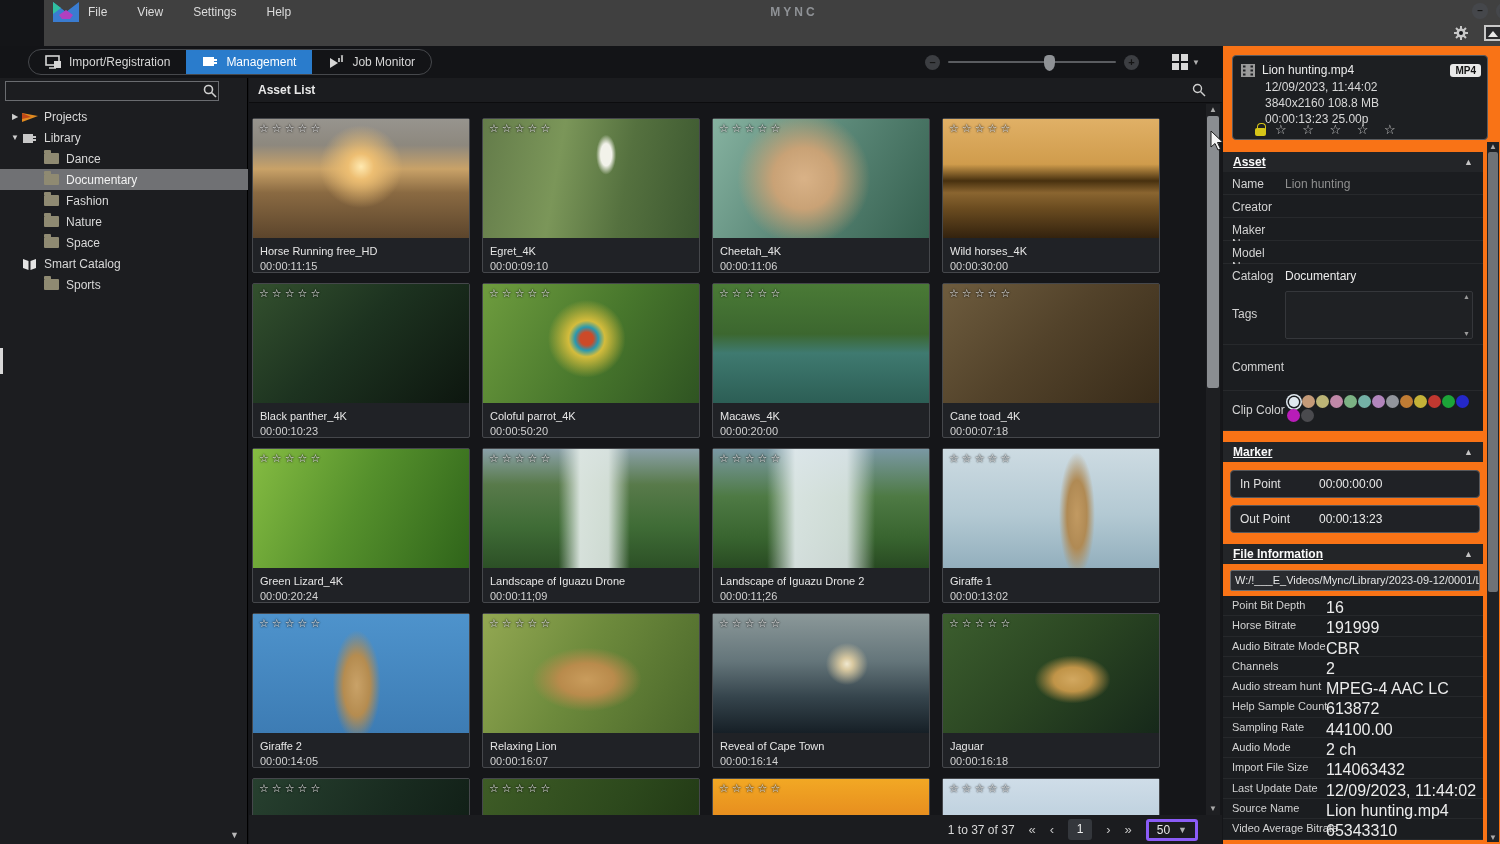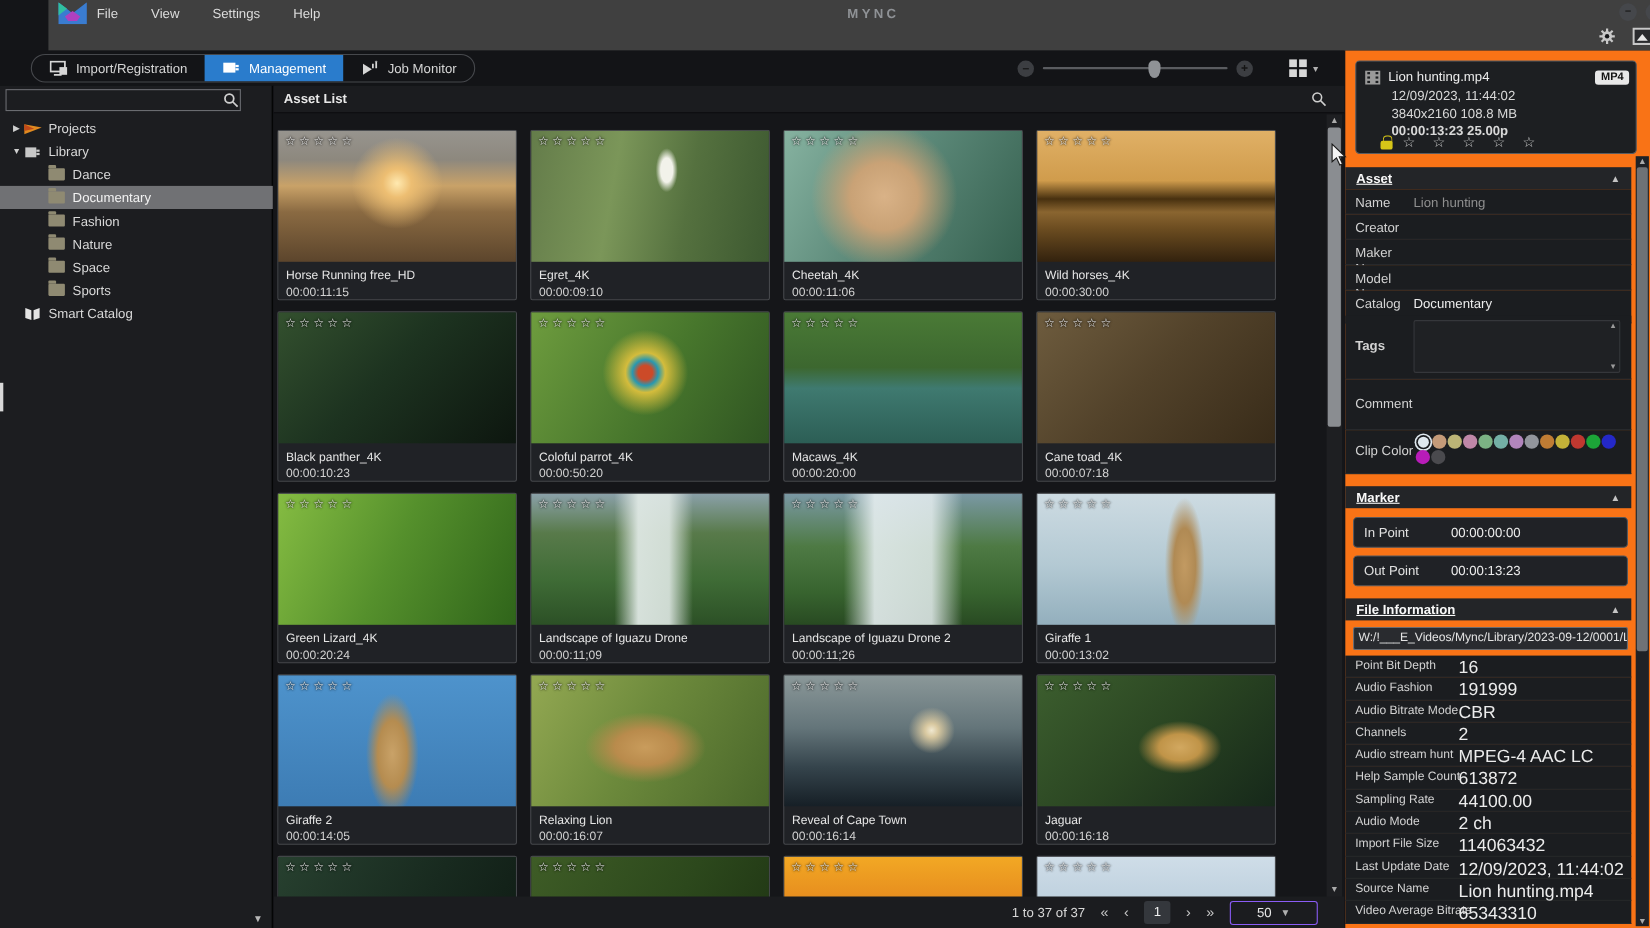--- a/index.html
+++ b/index.html
@@ -79,22 +79,22 @@
   #main-scroll .arr { position:absolute; left:0; width:14px; text-align:center; font-size:8px; color:#aaa; }
   #main-thumb { position:absolute; left:1px; top:12px; width:12px; height:272px; background:#8a8d91; border-radius:2px; }
 
   
   #pagination { position:absolute; left:0; bottom:0; width:973px; height:29px; background:#1b1c1f;
     display:flex; align-items:center; justify-content:flex-end; gap:14px; padding-right:24px; font-size:12px; }
   .pg-range { color:#d8d8d8; }
   .pg-btn { color:#c4c4c4; font-size:13px; }
   .pg-page { width:24px; height:21px; background:#34373c; border-radius:3px; text-align:center;
     line-height:21px; color:#f0f0f0; }
-  .pg-size { display:flex; align-items:center; gap:8px; border:1px solid #8b5cf6; border-radius:3px;
-    height:22px; padding:0 24px; color:#e6e6e6; }
+  .pg-size { display:flex; align-items:center; gap:8px; border:3px solid #8b5cf6; border-radius:3px;
+    height:22px; padding:0 8px; color:#e6e6e6; }
   .pg-size .dd-arrow{ font-size:9px; }
 
   
   #inspector { position:absolute; left:1223px; top:46px; width:277px; height:798px; background:#f97316; }
   #file-card { position:absolute; left:9px; top:9px; width:256px; height:85px; background:#1d1f22;
     border:1px solid #5a5c60; border-radius:4px; }
   #file-card .row1 { position:absolute; left:8px; top:7px; display:flex; align-items:center; gap:7px;
     width:240px; }
   #fc-name { font-size:12px; color:#ececec; flex:1; }
   #fc-badge { background:#e8e8e8; color:#121212; font-size:10px; font-weight:bold; padding:1px 5px;
@@ -315,34 +315,34 @@
           </span>
           <span>Nature</span>
         </div>
         <div class="tree-row" style="padding-left: 30px;">
           <span class="tw"></span>
           <span class="ticon">
             <div class="folder-ic"></div>
           </span>
           <span>Space</span>
         </div>
-        <div class="tree-row" style="padding-left: 30px;">
-          <span class="tw"></span>
-          <span class="ticon">
-            <div class="folder-ic"></div>
-          </span>
-          <span>Sports</span>
-        </div>
         <div class="tree-row" style="padding-left: 8px;">
           <span class="tw"></span>
           <span class="ticon"><svg width="15" height="13" viewBox="0 0 15 13">
               <polygon points="1,1 6.5,3 6.5,12 1,10" fill="#e4e4e4"></polygon>
               <polygon points="14,1 8.5,3 8.5,12 14,10" fill="#e4e4e4"></polygon>
             </svg></span>
           <span>Smart Catalog</span>
+        </div>
+        <div class="tree-row" style="padding-left: 30px;">
+          <span class="tw"></span>
+          <span class="ticon">
+            <div class="folder-ic"></div>
+          </span>
+          <span>Sports</span>
         </div>
       </div>
     <div id="sidebar-bottom-arrow">▼</div>
   </div>
   <div id="edge-handle"></div>
 
   <div id="main">
     <div id="asset-list-header">
       <div id="asset-list-title">Asset List</div>
       <svg id="assetlist-search" width="14" height="14" viewBox="0 0 14 14">
@@ -495,21 +495,21 @@
           <rect x="9.5" y="1.5" width="2.5" height="2"></rect>
               <rect x="9.5" y="5.5" width="2.5" height="2"></rect>
               <rect x="9.5" y="9.5" width="2.5" height="2"></rect>
             </g>
         </svg>
         <span id="fc-name">Lion hunting.mp4</span>
         <span id="fc-badge">MP4</span>
       </div>
       <div class="fc-line" style="top:24px;">12/09/2023, 11:44:02</div>
       <div class="fc-line" style="top:40px;">3840x2160   108.8 MB</div>
-      <div class="fc-line" style="top:56px;font-weight:bold;">00:00:13:23   25.00p</div>
+      <div class="fc-line" style="top:56px;">00:00:13:23   25.00p</div>
       <div id="fc-stars-row">
         <div class="lock"></div>
         <span class="fc-stars">☆ ☆ ☆ ☆ ☆</span>
       </div>
     </div>
 
     <div class="section-hdr" style="top:106px;">
       <span class="s-title">Asset</span>
       <span class="collapse">▲</span>
     </div>
@@ -530,21 +530,21 @@
           <div class="flabel">Model Name</div>
           <div class="fvalue"></div>
         </div>
         <div class="frow" style="height: 30px;">
           <div class="flabel">Catalog</div>
           <div class="fvalue">Documentary</div>
         </div>
       </div>
 
     <div class="frow" style="position:absolute; top:241px; left:0; width:260px; height:58px;">
-      <div class="flabel" style="padding-top:20px;font-weight:bold;">Tags</div>
+      <div class="flabel" style="padding-top:20px;">Tags</div>
       <div class="tagsbox">
         <span class="arr" style="top:1px;">▲</span>
         <span class="arr" style="bottom:1px;">▼</span>
       </div>
     </div>
     <div class="frow" style="position:absolute; top:299px; left:0; width:260px; height:46px;">
       <div class="flabel" style="padding-top:15px;">Comment</div>
       <div style="flex:1;"></div>
     </div>
     <div class="frow" style="position:absolute; top:345px; left:0; width:260px; height:40px;">
@@ -585,21 +585,21 @@
       <span class="s-title">File Information</span>
       <span class="collapse">▲</span>
     </div>
     <div id="path-input">W:/!___E_Videos/Mync/Library/2023-09-12/0001/Lion hunt</div>
     <div class="fieldrows" style="top:550px;" id="info-rows">
         <div class="inforow">
           <div class="ilabel">Point Bit Depth</div>
           <div class="ivalue">16</div>
         </div>
         <div class="inforow">
-          <div class="ilabel">Audio Fashion</div>
+          <div class="ilabel">Horse Bitrate</div>
           <div class="ivalue">191999</div>
         </div>
         <div class="inforow">
           <div class="ilabel">Audio Bitrate Mode</div>
           <div class="ivalue">CBR</div>
         </div>
         <div class="inforow">
           <div class="ilabel">Channels</div>
           <div class="ivalue">2</div>
         </div>

